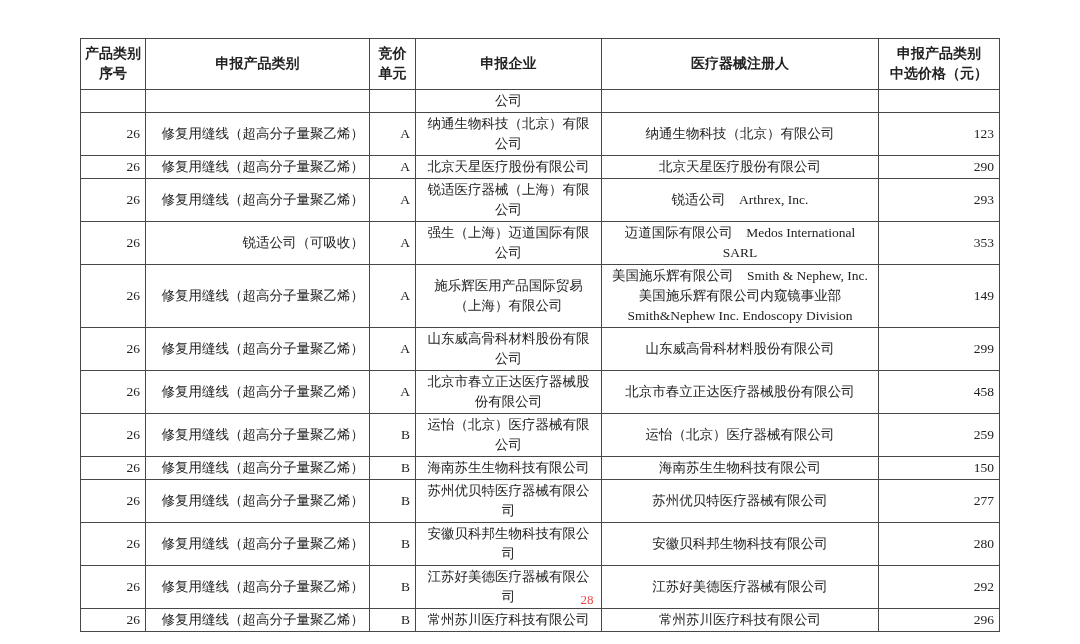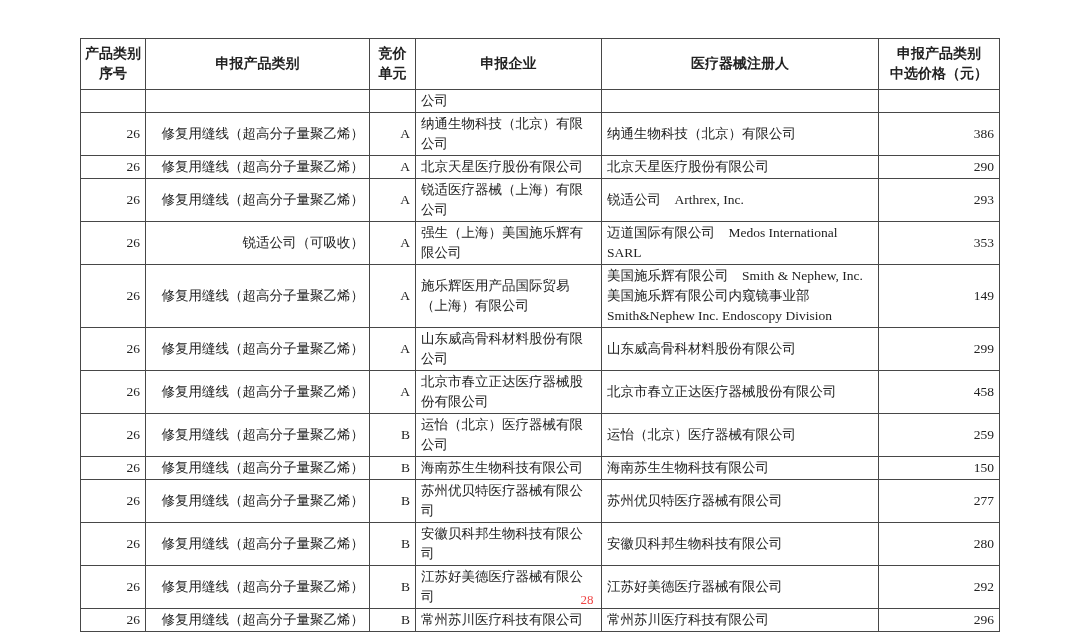--- a/index.html
+++ b/index.html
@@ -39,21 +39,21 @@
     overflow: hidden;
   }
   .results-table th {
     font-weight: bold;
     font-size: 14px;
     text-align: center;
     height: 48px;
     padding: 1px 2px;
   }
   .results-table td.c-center { text-align: right; }
-  .results-table td.c-left   { text-align: left; }
+  .results-table td.c-left   { text-align: center; }
   .page-number {
     position: absolute;
     top: 592px;
     left: 0;
     width: 1080px;
     text-align: center;
     font-size: 13px;
     color: #ef4444;
     padding-left: 47px;
   }
@@ -93,21 +93,21 @@
           <td class="c-left">公司</td>
           <td class="c-left"></td>
           <td class="c-center"></td>
         </tr>
         <tr>
           <td class="c-center">26</td>
           <td class="c-center">修复用缝线（超高分子量聚乙烯）</td>
           <td class="c-center">A</td>
           <td class="c-left">纳通生物科技（北京）有限公司</td>
           <td class="c-left">纳通生物科技（北京）有限公司</td>
-          <td class="c-center">386</td>
+          <td class="c-center">123</td>
         </tr>
         <tr>
           <td class="c-center">26</td>
           <td class="c-center">修复用缝线（超高分子量聚乙烯）</td>
           <td class="c-center">A</td>
           <td class="c-left">北京天星医疗股份有限公司</td>
           <td class="c-left">北京天星医疗股份有限公司</td>
           <td class="c-center">290</td>
         </tr>
         <tr>
@@ -115,21 +115,21 @@
           <td class="c-center">修复用缝线（超高分子量聚乙烯）</td>
           <td class="c-center">A</td>
           <td class="c-left">锐适医疗器械（上海）有限公司</td>
           <td class="c-left">锐适公司　Arthrex, Inc.</td>
           <td class="c-center">293</td>
         </tr>
         <tr>
           <td class="c-center">26</td>
           <td class="c-center">锐适公司（可吸收）</td>
           <td class="c-center">A</td>
-          <td class="c-left">强生（上海）美国施乐辉有限公司</td>
+          <td class="c-left">强生（上海）迈道国际有限公司</td>
           <td class="c-left">迈道国际有限公司　Medos International SARL</td>
           <td class="c-center">353</td>
         </tr>
         <tr>
           <td class="c-center">26</td>
           <td class="c-center">修复用缝线（超高分子量聚乙烯）</td>
           <td class="c-center">A</td>
           <td class="c-left">施乐辉医用产品国际贸易（上海）有限公司</td>
           <td class="c-left">美国施乐辉有限公司　Smith &amp; Nephew, Inc.
 美国施乐辉有限公司内窥镜事业部

